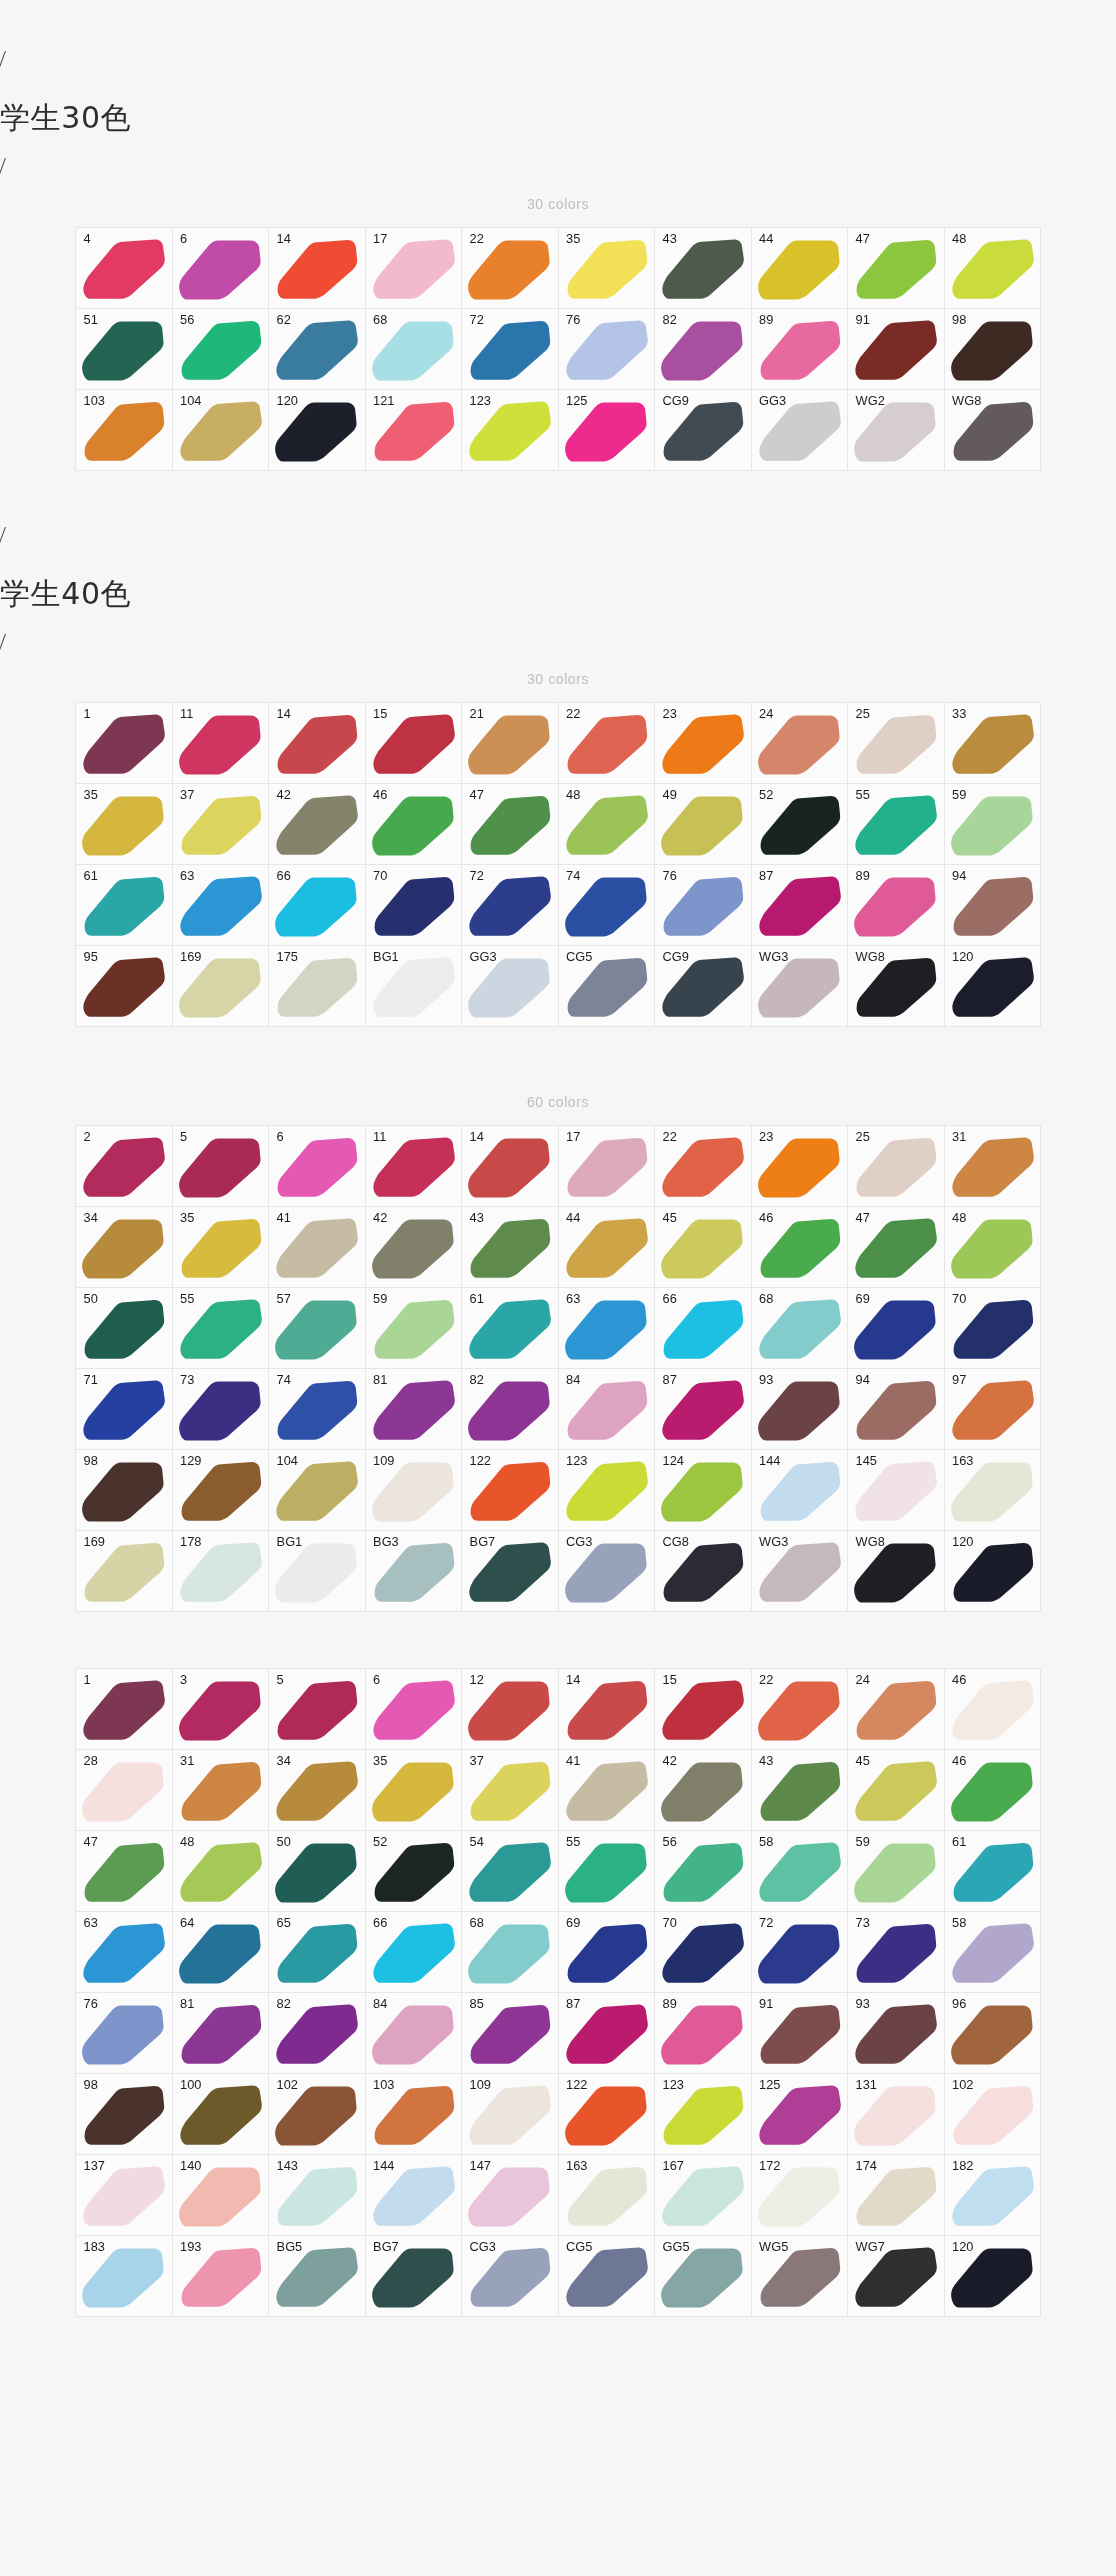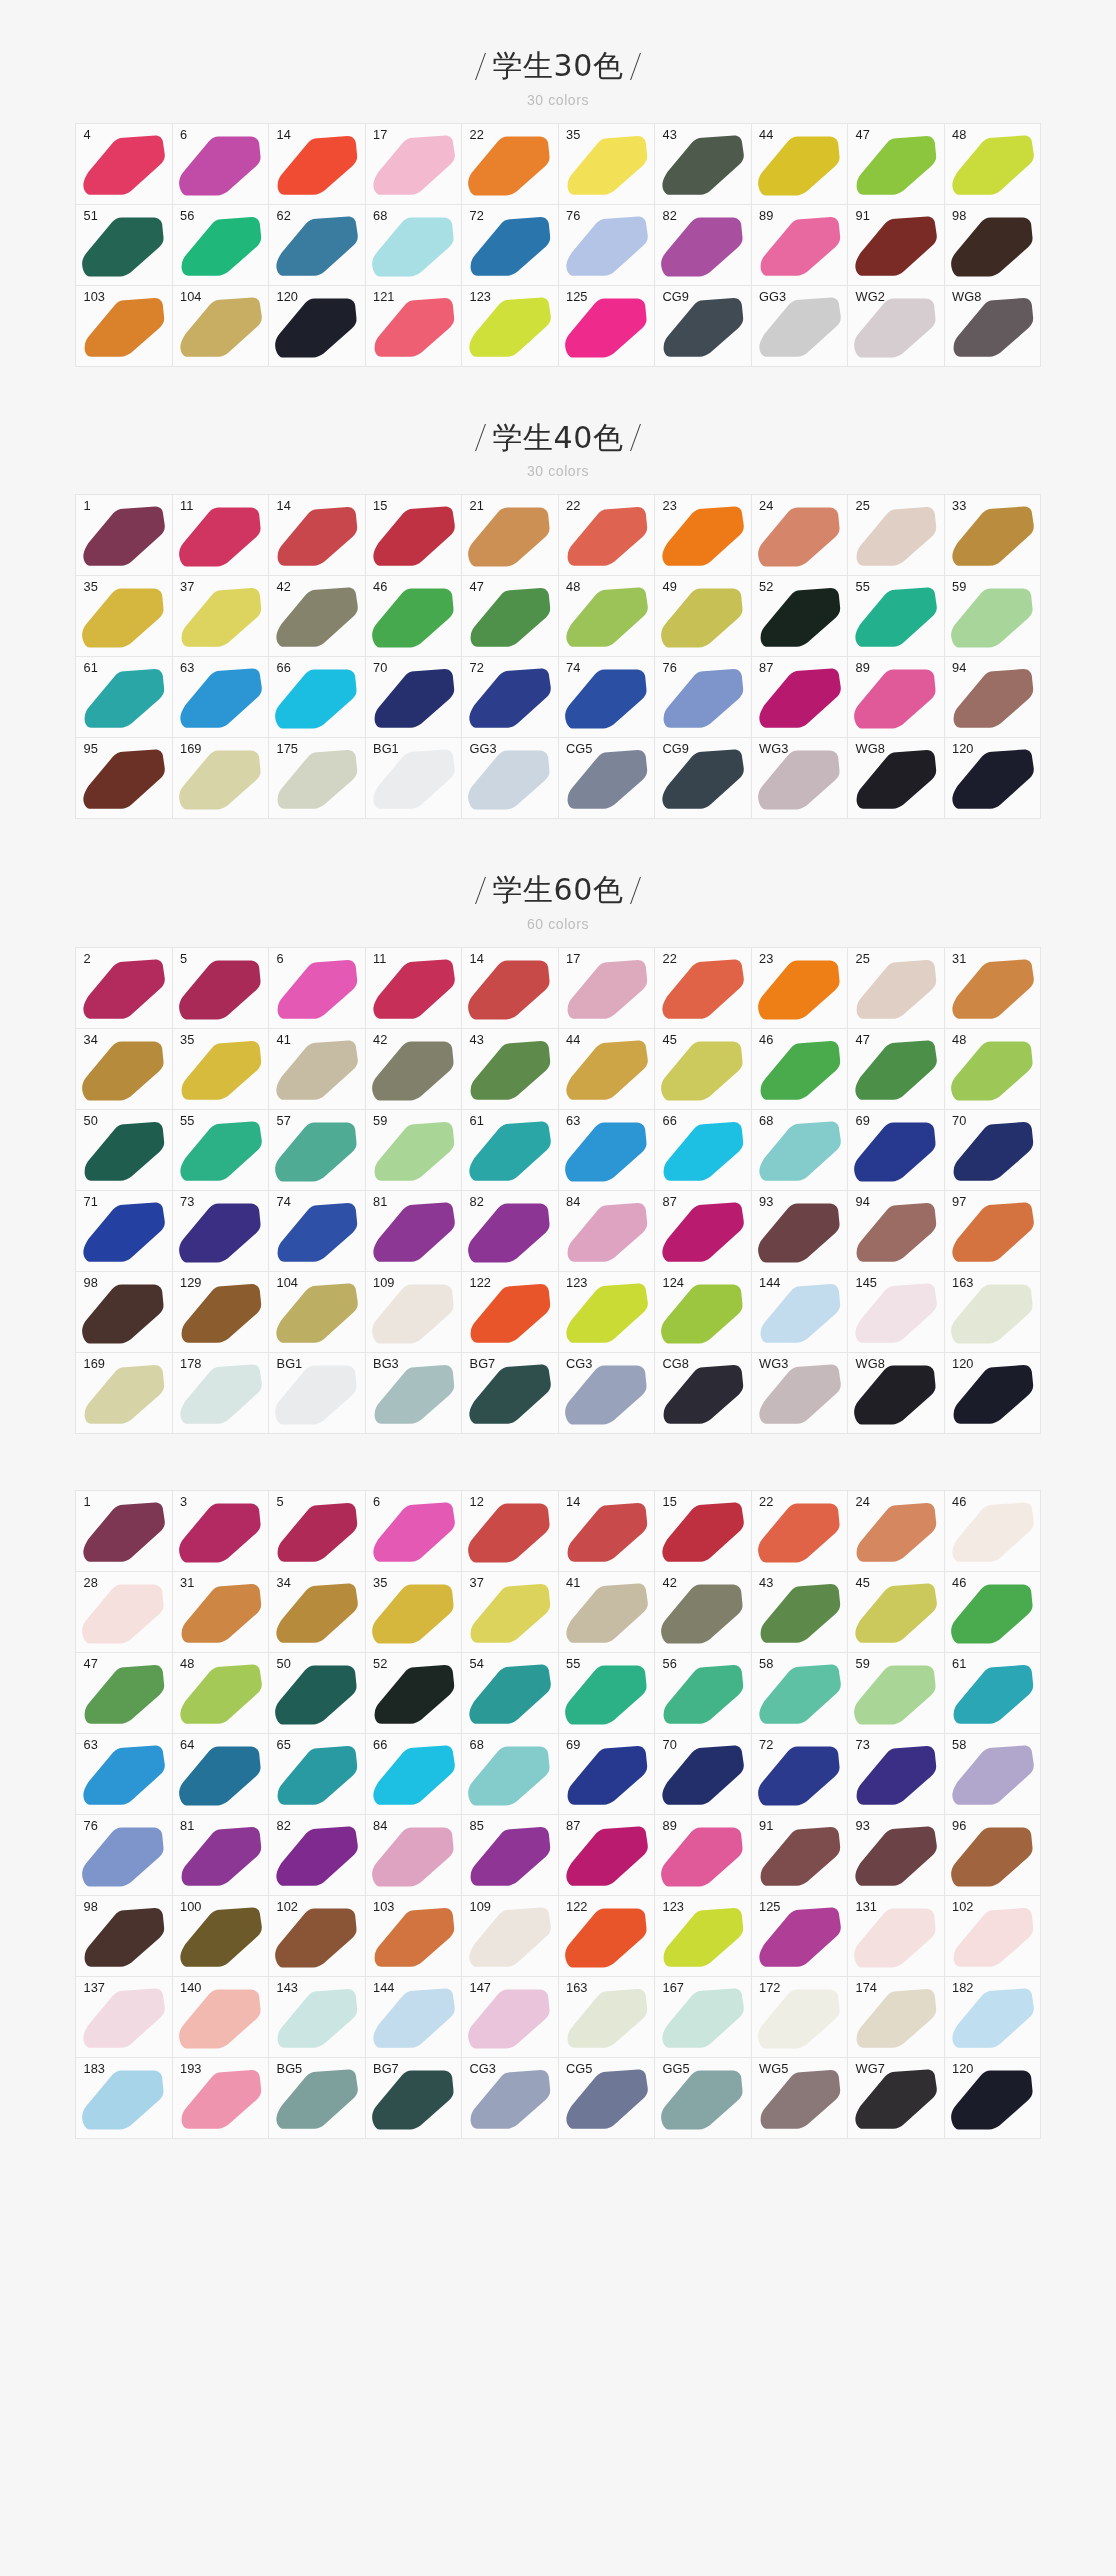--- a/index.html
+++ b/index.html
@@ -20,23 +20,24 @@
   }
 
   
   .section { margin: 0 0 0 0; }
   .sect-head {
     text-align: center;
     margin-bottom: 15px;
   }
   .sect-title-row {
     display: flex;
-    align-items: center;
+    align-items: flex-start;
     justify-content: center;
-    gap: 11px;
+    gap: 25px;
+    flex-direction: column;
   }
   .slash {
     display: inline-block;
     width: 1.2px;
     height: 27px;
     background: #3a3a3a;
     transform: skewX(-20deg);
   }
   .slash.right { }
   .sect-title {
@@ -684,25 +685,20 @@
                 <path d="M12,104 C13,96 17,90 20,84 L60,32 C64,27 70,24 76,24 L128,20 C134,20 139,24 140,30 L143,52 C144,60 141,66 136,71 L90,116 C85,121 79,124 73,124 L24,124 C16,124 11,114 12,104 Z" fill="#1c1d2c"></path>
               </svg>
             </span>  
             <span class="cell-label">120</span>
           </div>
         </div>
       </div>
       <div class="gap-30"></div>
       <div class="section">
         <div class="sect-head">  
-          <div class="sect-title-row">    
-            <span class="slash left"></span>    
-            <span class="sect-title">学生60色</span>    
-            <span class="slash right"></span>  
-          </div>  
           <div class="sect-sub">60 colors</div>
         </div>
         <div class="grid-wrap">
           <div class="cell">  
             <span class="swatch">
               <svg viewBox="0 0 154 140" preserveAspectRatio="none" xmlns="http://www.w3.org/2000/svg">
                 <path d="M12,104 C13,96 17,90 20,84 L60,32 C64,27 70,24 76,24 L128,20 C134,20 139,24 140,30 L143,52 C144,60 141,66 136,71 L90,116 C85,121 79,124 73,124 L24,124 C16,124 11,114 12,104 Z" fill="#b32a5c"></path>
               </svg>
             </span>  
             <span class="cell-label">2</span>

